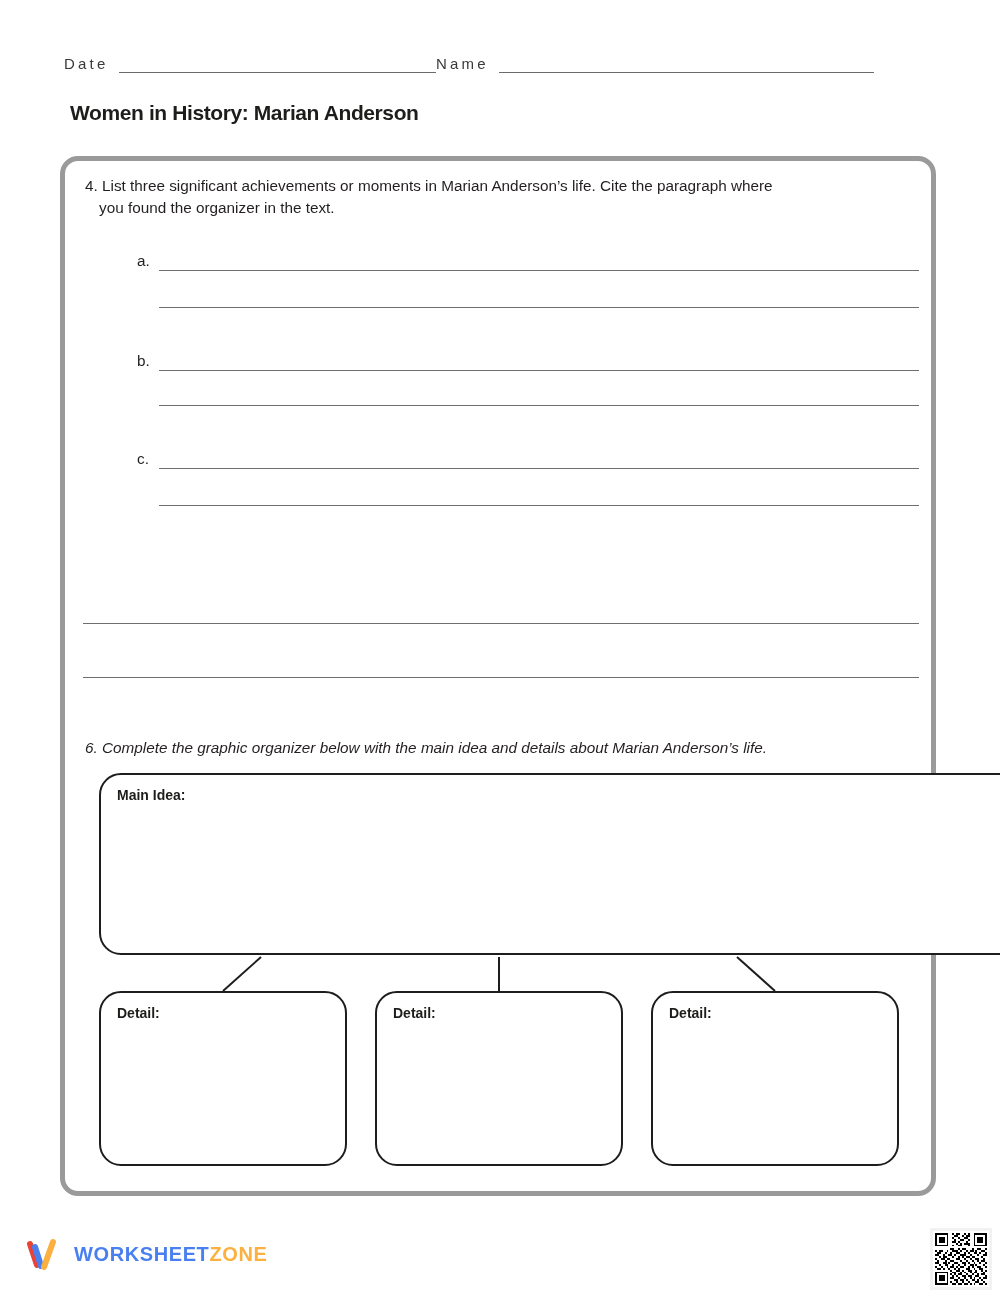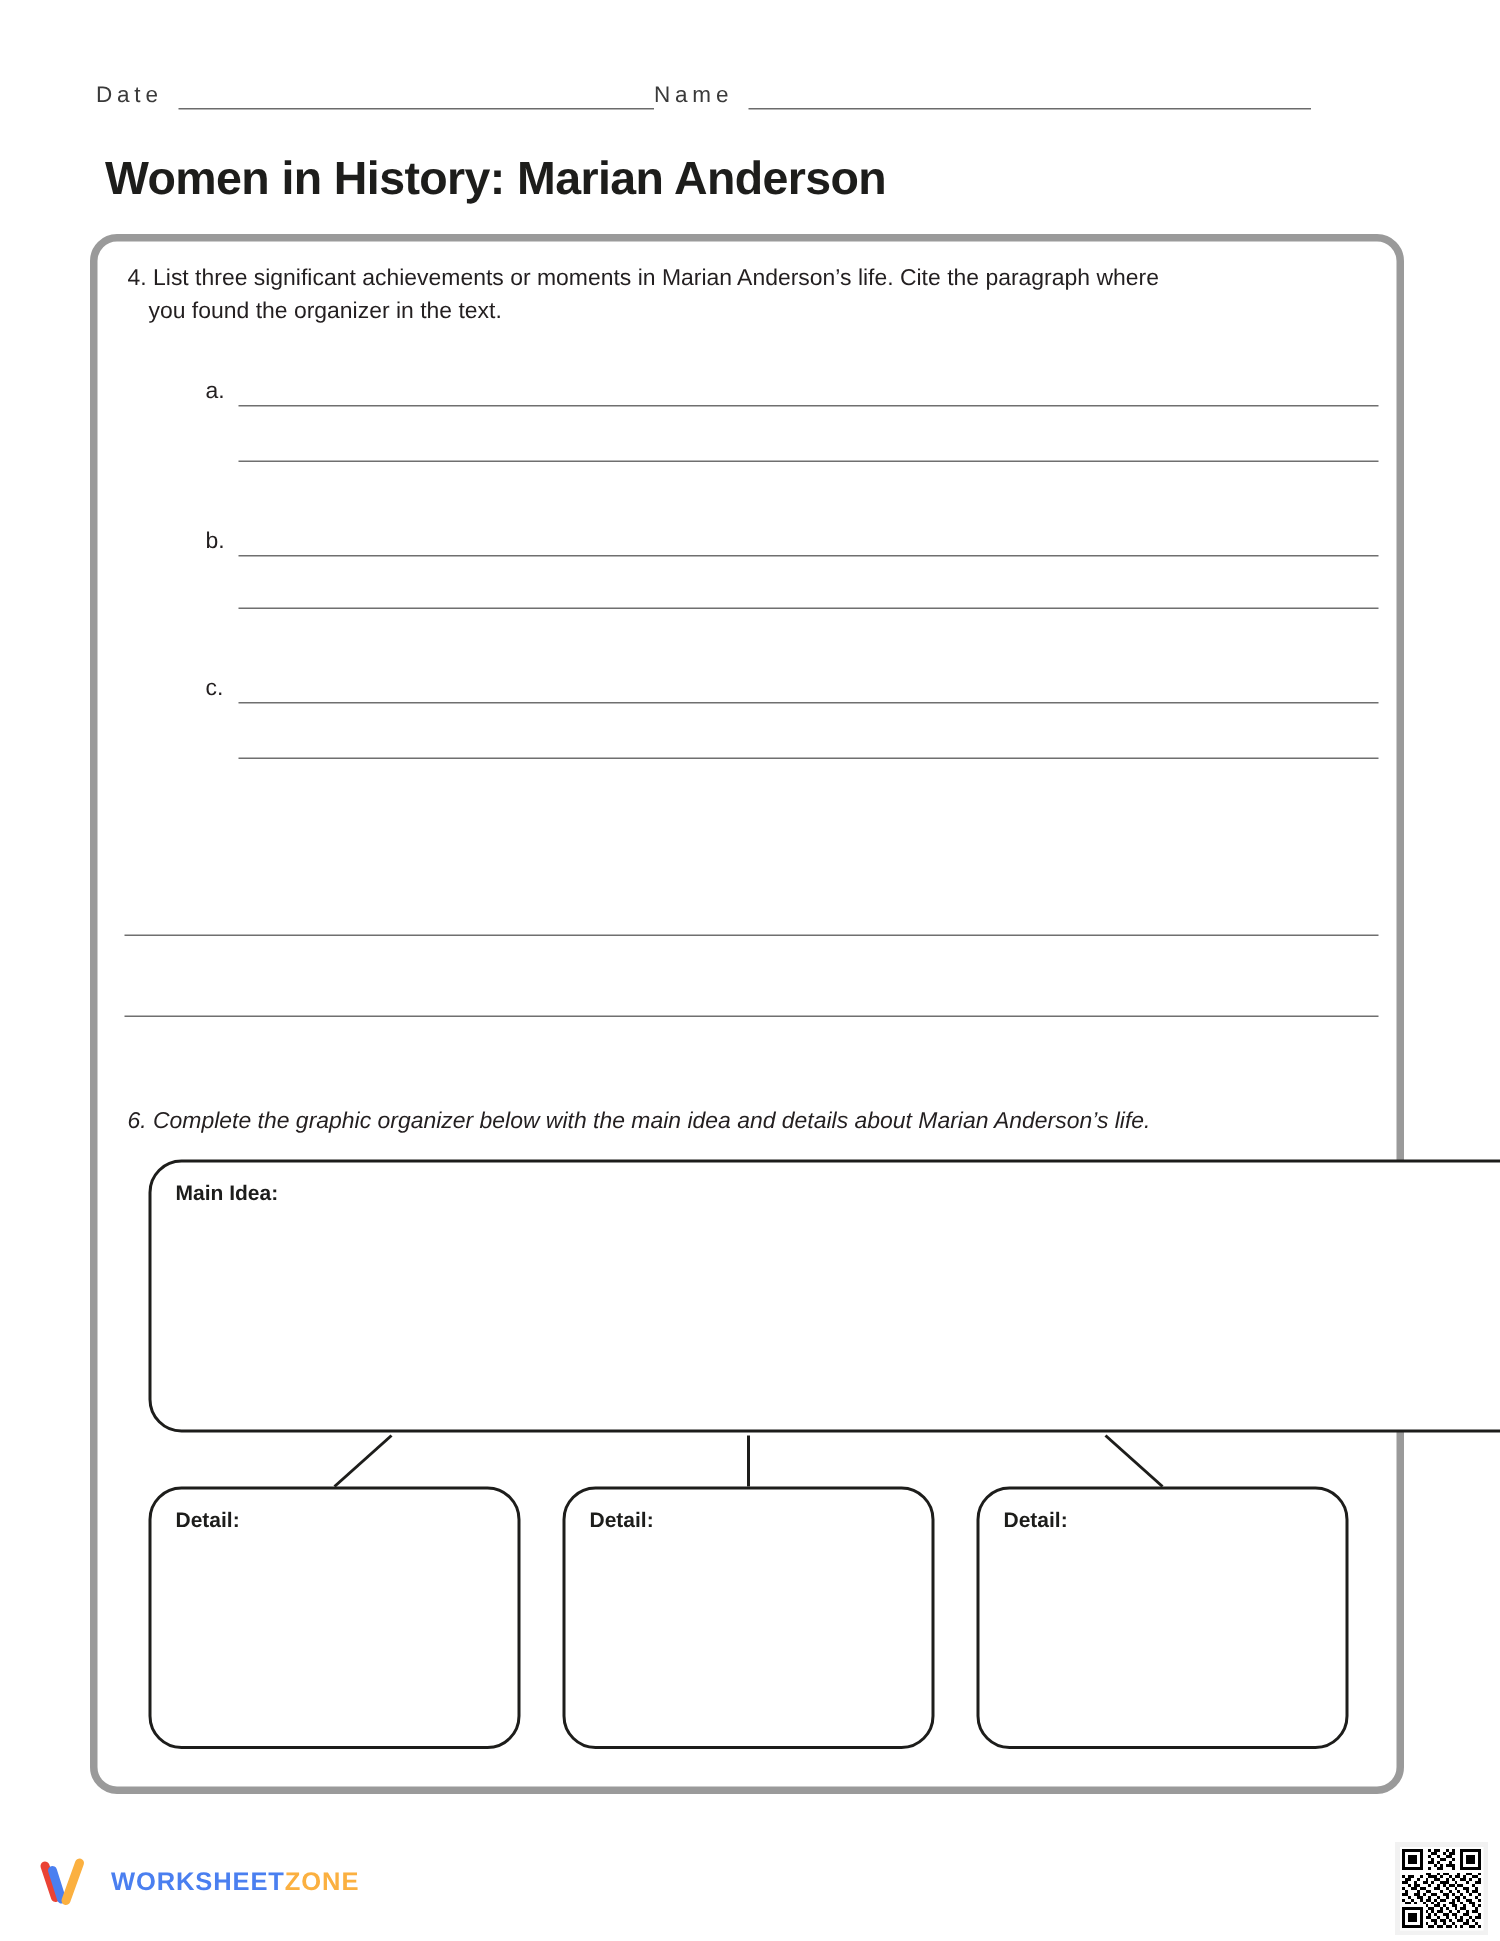--- a/index.html
+++ b/index.html
@@ -47,21 +47,21 @@
     border-bottom: 1.2px solid #6b6b6b;
     margin-left: 10px;
     height: 1px;
   }
   .field-name .field-rule { margin-right: 62px; }
 
   .title {
     position: absolute;
     top: 100px;
     left: 70px;
-    font-size: 31px;
+    font-size: 21px;
     font-weight: bold;
     letter-spacing: -0.4px;
     color: #1d1d1b;
     line-height: 1.2;
     white-space: nowrap;
   }
 
   
   .frame {
     position: absolute;
@@ -167,21 +167,21 @@
   }
   .logo {
     position: absolute;
     left: 24px;
     top: 16px;
     display: flex;
     align-items: center;
   }
   .logo-mark { width: 44px; height: 40px; margin-right: 6px; }
   .logo-text {
-    font-size: 17px;
+    font-size: 20px;
     font-weight: bold;
     letter-spacing: 0.6px;
     line-height: 1;
   }
   .logo-worksheet { color: #4a7ff0; }
   .logo-zone { color: #fbb040; }
 
   .scan-text {
     position: absolute;
     right: 78px;

